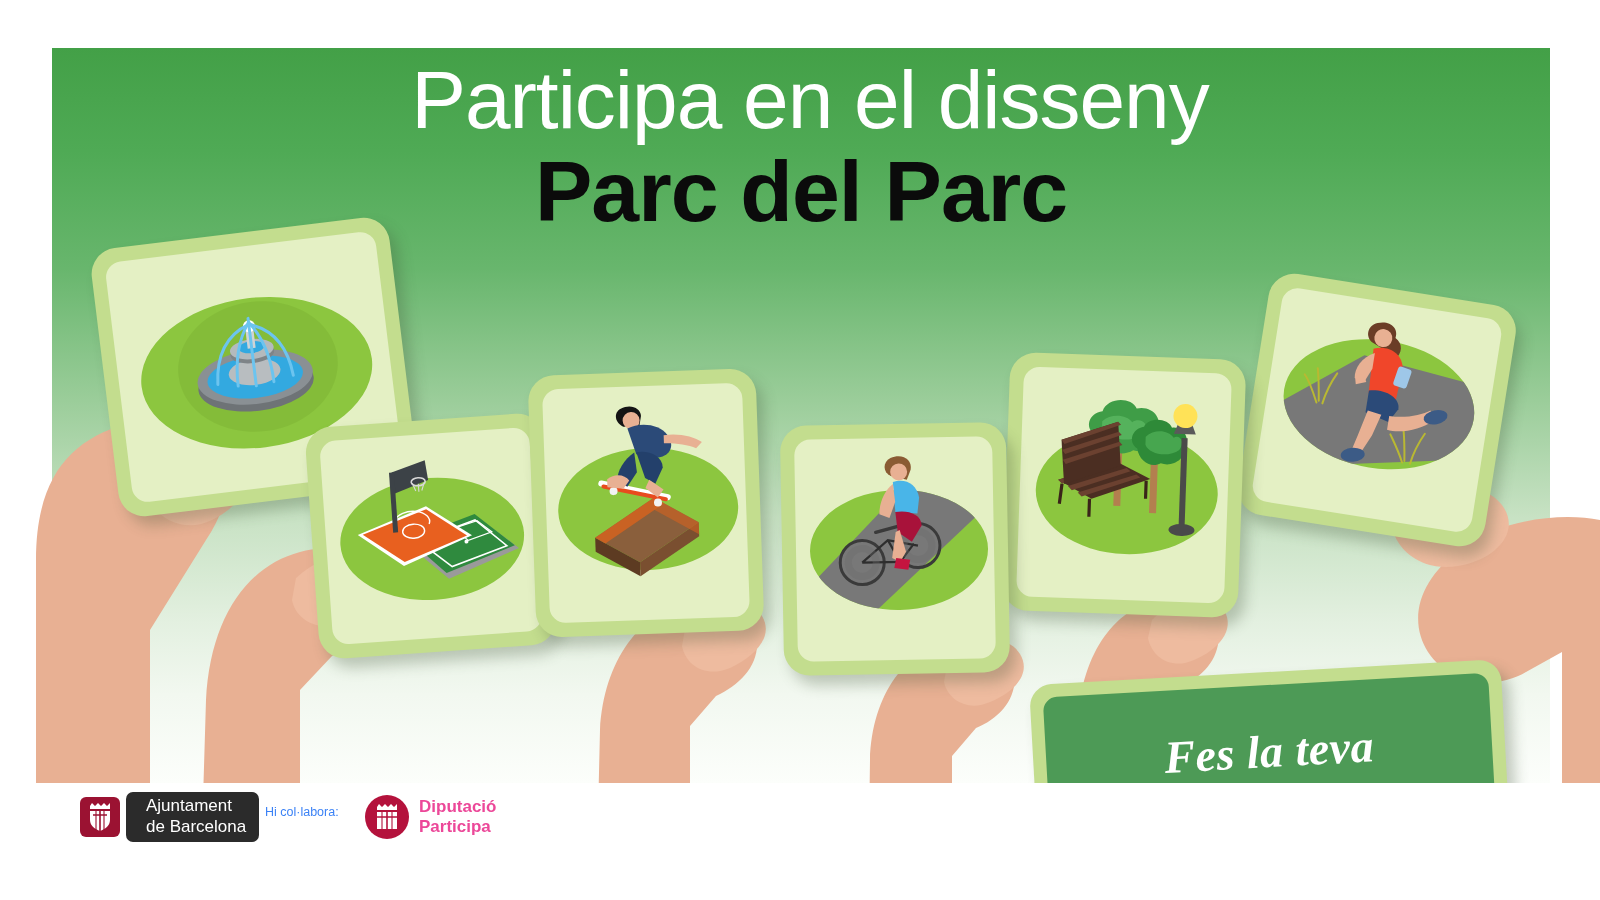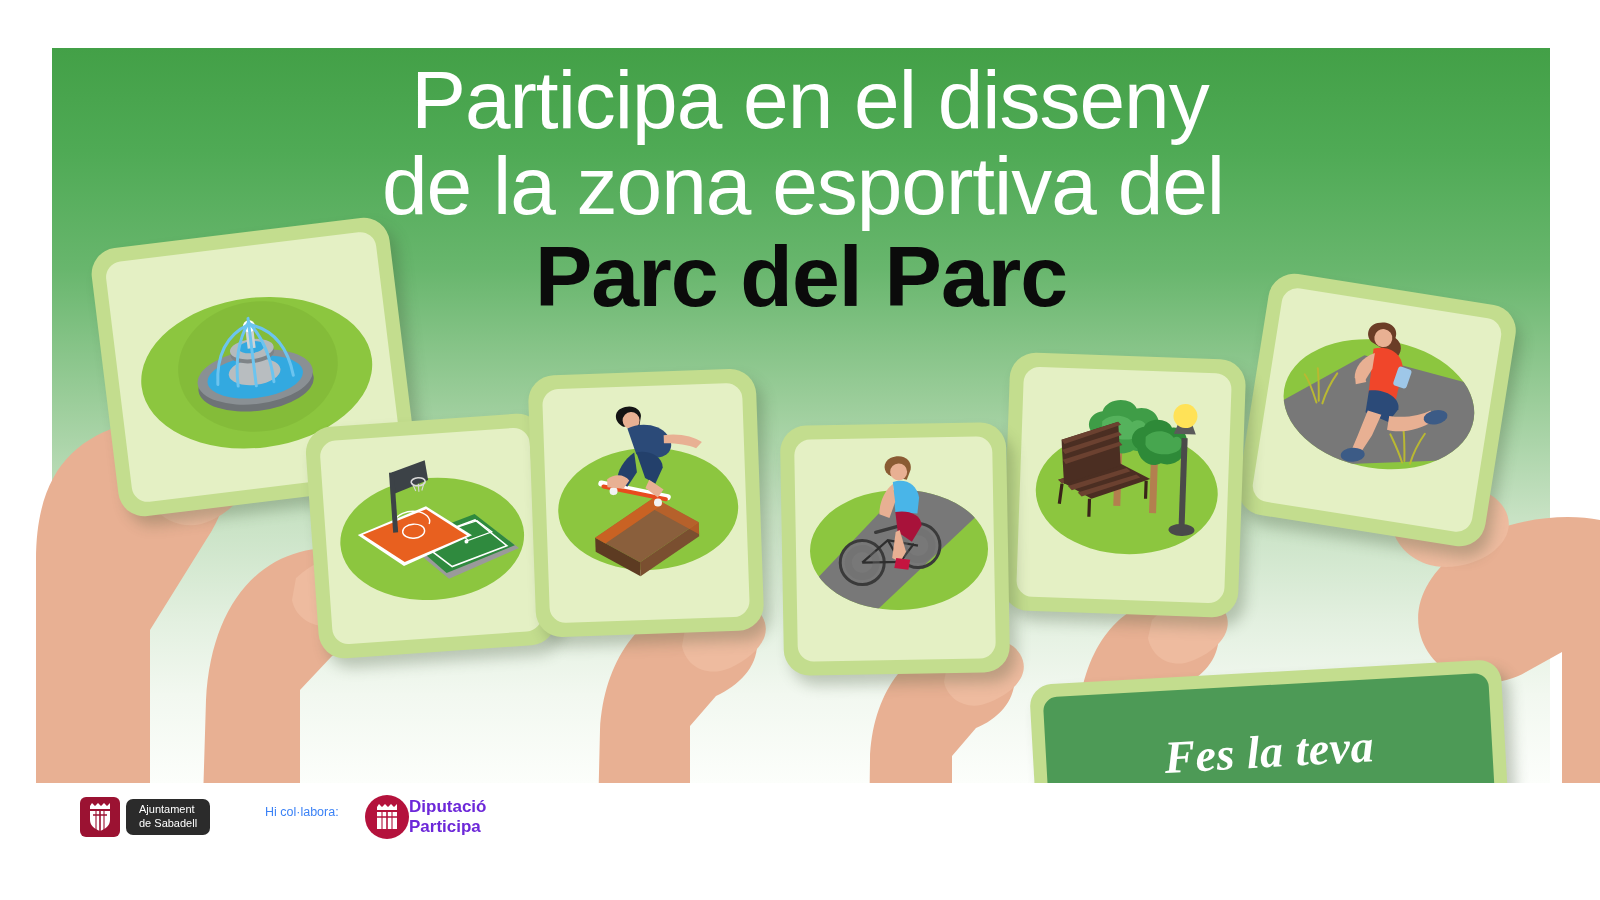--- a/index.html
+++ b/index.html
@@ -40,27 +40,27 @@
                   color:#fff;font-style:italic;font-weight:700;font-size:46px;
                   line-height:1.18;font-family:"Liberation Serif","DejaVu Serif",serif;
                   letter-spacing:.5px;}
 
   
   .footer{position:absolute;left:0;top:783px;width:1600px;height:117px;background:#fff;z-index:80;}
   .logo-aj{position:absolute;left:80px;top:14px;display:flex;align-items:center;height:40px;}
   .shield-box{width:40px;height:40px;background:#9b1232;border-radius:6px;
               display:flex;align-items:center;justify-content:center;}
   .aj-name{margin-left:6px;background:#2b2b2b;border-radius:7px;color:#fff;
-           padding:4px 13px 5px 13px;font-size:11px;line-height:1.22;font-weight:400;
+           padding:4px 13px 5px 20px;font-size:17px;line-height:1.22;font-weight:400;
            font-family:"Liberation Sans",sans-serif;}
   .collab{position:absolute;left:265px;top:22px;font-size:12.5px;color:#3b82f6;}
   .logo-dip{position:absolute;left:365px;top:10px;display:flex;align-items:center;height:48px;}
   .dip-circle{width:44px;height:44px;border-radius:50%;background:#b4123c;
               display:flex;align-items:center;justify-content:center;}
-  .dip-name{color:#6d28d9;font-weight:700;font-size:17px;
+  .dip-name{margin-left:10px;color:#ec4899;font-weight:700;font-size:17px;
             line-height:1.18;font-family:"Liberation Sans",sans-serif;}
 </style>
 </head>
 <body>
 
 <div class="stage">
 
   <div class="panel"></div>
 
   <svg width="1600" height="900" style="position:absolute;left:0;top:0;z-index:12;pointer-events:none">
@@ -268,21 +268,20 @@
         <path d="M102,110 L96,136 L92,152 L100,156 L110,134 L116,112 Z" fill="#e8b093"></path>
         <path d="M124,112 C140,112 156,106 164,100 L168,110 C158,120 138,128 124,126 Z" fill="#e8b093"></path>
         <ellipse cx="94" cy="156" rx="12" ry="7" fill="#3c5b86" transform="rotate(-12 94 156)"></ellipse>
         <ellipse cx="170" cy="106" rx="12" ry="7" fill="#3c5b86" transform="rotate(-20 170 106)"></ellipse>
       </svg>
     </div>
   </div>
 
   <div class="headline">
     <span class="hl-l1">Participa en el disseny</span>
-    <span class="hl-l2">de la zona esportiva del</span>
     <span class="hl-l3">Parc del Parc</span>
   </div>
 
   <div class="callout">
     <div class="cin">
       <div class="ctext">
         <div>Fes la teva</div>
         <div>aportació!</div>
       </div>
     </div>
@@ -294,21 +293,21 @@
       <div class="shield-box">
         <svg width="28" height="30" viewBox="0 0 28 30">
           <path d="M4,4 L6,1 L9,4 L12,1 L15,4 L18,1 L21,4 L24,1 L24,7 L4,7 Z" fill="#ffffff"></path>
           <path d="M4,9 L24,9 L24,18 C24,24 19,27 14,29 C9,27 4,24 4,18 Z" fill="#ffffff"></path>
           <path d="M14,9 L14,29 M7,13 L21,13" stroke="#9b1232" stroke-width="1.6"></path>
           <path d="M10,9 L10,29 M18,9 L18,29" stroke="#9b1232" stroke-width="1.1"></path>
         </svg>
       </div>
       <div class="aj-name">
         <div>Ajuntament</div>
-        <div>de Sabadell</div>
+        <div>de Barcelona</div>
       </div>
     </div>
 
     <div class="collab">Hi col·labora:</div>
 
     <div class="logo-dip">
       <div class="dip-circle">
         <svg width="30" height="30" viewBox="0 0 30 30">
           <path d="M5,5 L7,2 L10,5 L13,2 L16,5 L19,2 L22,5 L25,2 L25,8 L5,8 Z" fill="#ffffff"></path>
           <rect x="5" y="10" width="20" height="17" fill="#ffffff"></rect>

